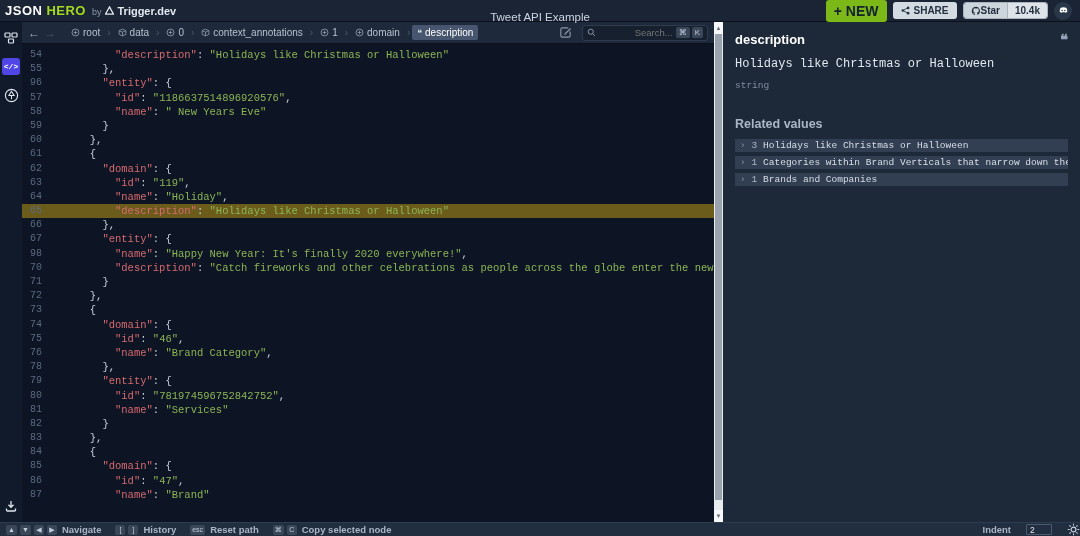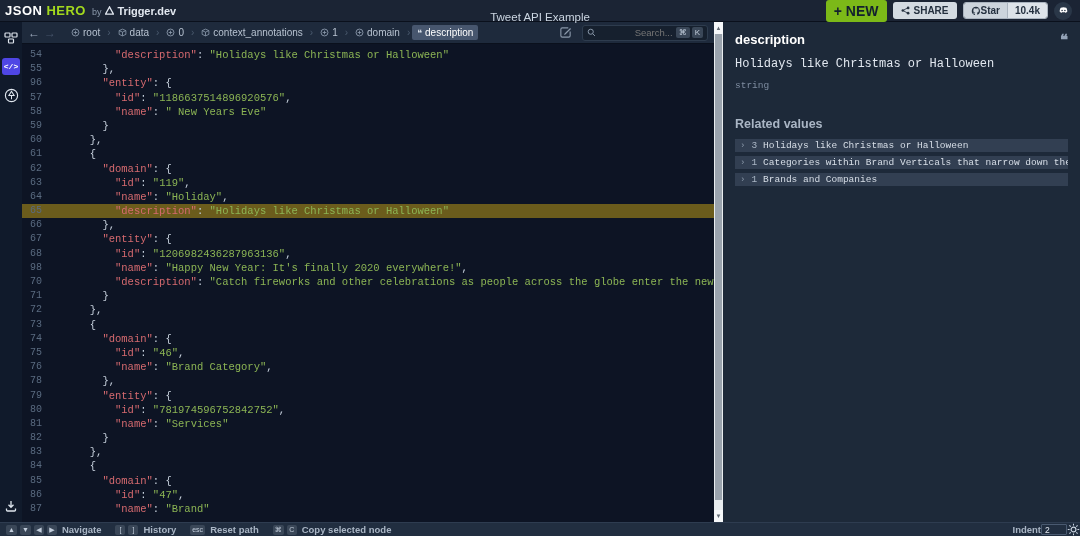--- a/index.html
+++ b/index.html
@@ -100,21 +100,21 @@
   .rel-row .cnt { color:#aab6c5; }
 
   
   .statusbar { height:14px; background:#212e40; border-top:1px solid #2e3c50;
                display:flex; align-items:center; gap:14px; padding:0 6px; position:relative; }
   .sb-group { display:flex; align-items:center; gap:3px; }
   .sb-key { background:#3a4758; color:#c3cedc; font-size:7px; min-width:10px; height:10px;
             border-radius:2px; display:flex; align-items:center; justify-content:center;
             padding:0 2px; }
   .sb-label { color:#aab6c5; font-size:9.5px; font-weight:bold; margin-left:2px; }
-  .sb-right { margin-left:auto; display:flex; align-items:center; gap:0; }
+  .sb-right { margin-left:auto; display:flex; align-items:center; gap:15px; }
   .indent-input { width:26px; height:11px; background:transparent; border:1px solid #4a5a70;
                   color:#e2e8f0; font-size:8.5px; padding:0 3px; border-radius:1px;
                   font-family:"Liberation Sans",sans-serif; }
   .sun-icon { color:#cbd5e1; margin-right:-6px; display:flex; }
 </style>
 </head>
 <body>
 
 <div class="header">
   <div class="brand">
@@ -282,21 +282,20 @@
         <div class="code-line"><span class="ln">58</span><span class="src" style="padding-left: 10ch;"><span class="t-k">"name"</span><span class="t-t">: </span><span class="t-s">" New Years Eve"</span></span></div>
         <div class="code-line"><span class="ln">59</span><span class="src" style="padding-left: 8ch;"><span class="t-t">}</span></span></div>
         <div class="code-line"><span class="ln">60</span><span class="src" style="padding-left: 6ch;"><span class="t-t">},</span></span></div>
         <div class="code-line"><span class="ln">61</span><span class="src" style="padding-left: 6ch;"><span class="t-t">{</span></span></div>
         <div class="code-line"><span class="ln">62</span><span class="src" style="padding-left: 8ch;"><span class="t-k">"domain"</span><span class="t-t">: {</span></span></div>
         <div class="code-line"><span class="ln">63</span><span class="src" style="padding-left: 10ch;"><span class="t-k">"id"</span><span class="t-t">: </span><span class="t-s">"119"</span><span class="t-t">,</span></span></div>
         <div class="code-line"><span class="ln">64</span><span class="src" style="padding-left: 10ch;"><span class="t-k">"name"</span><span class="t-t">: </span><span class="t-s">"Holiday"</span><span class="t-t">,</span></span></div>
         <div class="code-line hl"><span class="ln">65</span><span class="src" style="padding-left: 10ch;"><span class="t-k">"description"</span><span class="t-t">: </span><span class="t-s">"Holidays like Christmas or Halloween"</span></span></div>
         <div class="code-line"><span class="ln">66</span><span class="src" style="padding-left: 8ch;"><span class="t-t">},</span></span></div>
         <div class="code-line"><span class="ln">67</span><span class="src" style="padding-left: 8ch;"><span class="t-k">"entity"</span><span class="t-t">: {</span></span></div>
-        <div class="code-line"><span class="ln">68</span><span class="src" style="padding-left: 10ch;"><span class="t-k">"id"</span><span class="t-t">: </span><span class="t-s">"1206982436287963136"</span><span class="t-t">,</span></span></div>
         <div class="code-line"><span class="ln">98</span><span class="src" style="padding-left: 10ch;"><span class="t-k">"name"</span><span class="t-t">: </span><span class="t-s">"Happy New Year: It's finally 2020 everywhere!"</span><span class="t-t">,</span></span></div>
         <div class="code-line"><span class="ln">70</span><span class="src" style="padding-left: 10ch;"><span class="t-k">"description"</span><span class="t-t">: </span><span class="t-s">"Catch fireworks and other celebrations as people across the globe enter the new year. \nPhoto via @Gett"</span></span></div>
         <div class="code-line"><span class="ln">71</span><span class="src" style="padding-left: 8ch;"><span class="t-t">}</span></span></div>
         <div class="code-line"><span class="ln">72</span><span class="src" style="padding-left: 6ch;"><span class="t-t">},</span></span></div>
         <div class="code-line"><span class="ln">73</span><span class="src" style="padding-left: 6ch;"><span class="t-t">{</span></span></div>
         <div class="code-line"><span class="ln">74</span><span class="src" style="padding-left: 8ch;"><span class="t-k">"domain"</span><span class="t-t">: {</span></span></div>
         <div class="code-line"><span class="ln">75</span><span class="src" style="padding-left: 10ch;"><span class="t-k">"id"</span><span class="t-t">: </span><span class="t-s">"46"</span><span class="t-t">,</span></span></div>
         <div class="code-line"><span class="ln">76</span><span class="src" style="padding-left: 10ch;"><span class="t-k">"name"</span><span class="t-t">: </span><span class="t-s">"Brand Category"</span><span class="t-t">,</span></span></div>
         <div class="code-line"><span class="ln">78</span><span class="src" style="padding-left: 8ch;"><span class="t-t">},</span></span></div>
         <div class="code-line"><span class="ln">79</span><span class="src" style="padding-left: 8ch;"><span class="t-k">"entity"</span><span class="t-t">: {</span></span></div>

